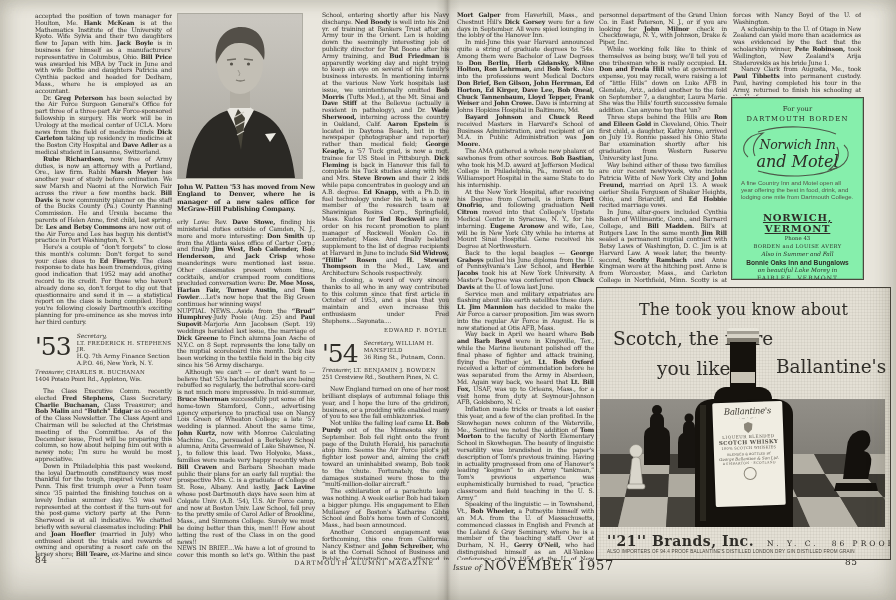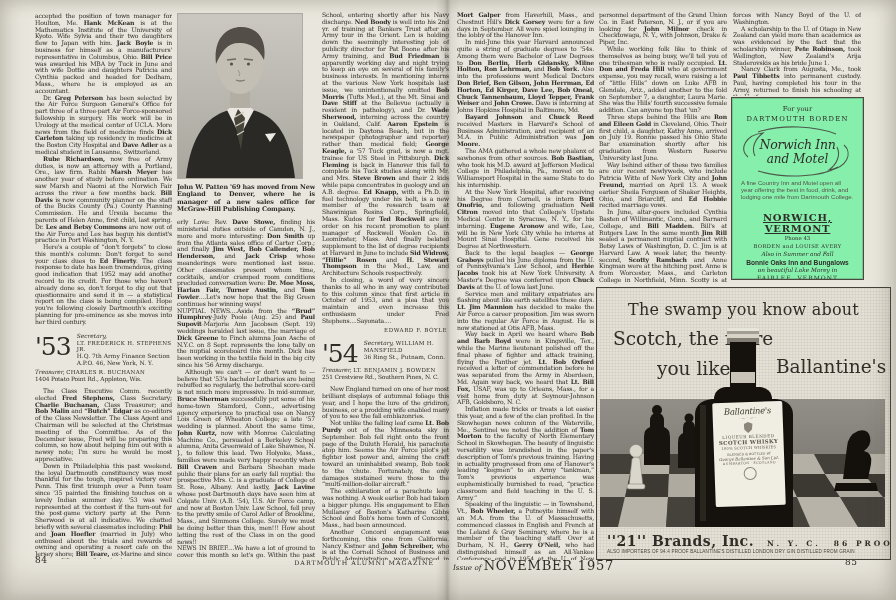--- a/index.html
+++ b/index.html
@@ -53,21 +53,21 @@
 
   
   #norwich{position:absolute;left:731px;top:97px;width:131px;height:181px;
            border:1px solid #4c473f;box-shadow:inset 0 0 0 1px rgba(76,71,63,.25);
            background:#86efac;text-align:center;overflow:hidden;z-index:5;}
   #norwich .foryour{font-size:6.8px;margin-top:7px;}
   #norwich .holiday{font-size:6.8px;letter-spacing:1.2px;margin-top:2px;}
   .nlogo{position:relative;height:52px;margin-top:2px;}
   .nlogo svg{position:absolute;left:4px;top:0;}
   .nlogo .l1{position:absolute;left:0;right:0;top:12px;font-size:12.5px;font-style:italic;letter-spacing:-.3px;}
-  .nlogo .l2{position:absolute;left:0;right:0;top:27px;font-size:12px;font-style:italic;}
+  .nlogo .l2{position:absolute;left:0;right:0;top:27px;font-size:16px;font-style:italic;}
   #norwich .nbody{font-family:"Liberation Sans",sans-serif;color:#57534a;font-size:6.1px;
                   line-height:7px;text-align:left;margin:2px 9px 0 9px;}
   #norwich .town{font-size:10px;font-weight:bold;letter-spacing:.8px;margin-top:12px;text-decoration:underline;}
   #norwich .phone{font-size:5.4px;margin-top:1px;}
   #norwich .owners{font-size:5.2px;letter-spacing:.4px;margin-top:2px;}
   #norwich .also{font-size:5.8px;font-style:italic;margin-top:2px;}
   #norwich .bonnie{font-family:"Liberation Sans",sans-serif;font-weight:bold;font-size:6.6px;margin-top:2px;}
   #norwich .lake{font-size:5.8px;font-style:italic;margin-top:1px;}
   #norwich .fairlee{font-size:6px;letter-spacing:1px;margin-top:1px;}
 
@@ -96,21 +96,21 @@
       clip-path:polygon(50% 0,100% 18%,92% 70%,50% 100%,8% 70%,0 18%);}
   .b-label .l1{font-size:4.2px;letter-spacing:.5px;margin-top:1px;}
   .b-label .l2{font-size:5.4px;font-weight:bold;letter-spacing:.4px;}
   .b-label .l3{font-size:3.6px;margin-top:1px;letter-spacing:.3px;}
   .b-label .l4{font-size:3.2px;margin-top:2px;}
   .b-label .l5{font-size:4px;font-style:italic;}
   .b-label .l6{font-size:3.2px;letter-spacing:.4px;}
   .b-label .seal{width:11px;height:11px;border:1.5px solid #8b8679;border-radius:50%;margin:2px auto 0 auto;}
   #ballantine .brands{position:absolute;top:243px;left:10px;right:8px;white-space:nowrap;}
   #ballantine .brands .bname{font-size:14px;font-weight:bold;letter-spacing:.5px;}
-  #ballantine .brands .bny{font-size:7.5px;letter-spacing:3px;margin-left:8px;font-weight:bold;}
+  #ballantine .brands .bny{font-size:7.5px;letter-spacing:3px;margin-left:8px;}
   #ballantine .tiny{position:absolute;top:261px;left:10px;right:6px;font-size:4.6px;
       letter-spacing:.2px;color:#4a463e;font-family:"Liberation Sans",sans-serif;white-space:nowrap;}
 </style>
 </head>
 <body>
 
 <div class="gutter"></div>
 
 <div id="col1" class="col">
   <div>
@@ -156,21 +156,21 @@
     <ellipse cx="62" cy="51" rx="23" ry="29" fill="#c3bfb5"></ellipse>
     <path d="M38,50 C35,24 49,13 63,13 C80,13 89,26 86,46 C80,34 73,29 61,29 C49,29 44,37 38,50 Z" fill="#534f48"></path>
     <line x1="49" y1="46" x2="58" y2="45" stroke="#6e6a61" stroke-width="1.6"></line>
     <line x1="66" y1="45" x2="75" y2="46" stroke="#6e6a61" stroke-width="1.6"></line>
     <circle cx="53.5" cy="50" r="1.6" fill="#55524a"></circle>
     <circle cx="70.5" cy="50" r="1.6" fill="#55524a"></circle>
     <path d="M58,66 Q62,68 67,66" stroke="#7a766c" stroke-width="1.3" fill="none"></path>
     <path d="M60,56 Q63,60 61,62" stroke="#9a968c" stroke-width="1" fill="none"></path>
     <path d="M87,120 L98,119 L92,128 Z" fill="#edebe4"></path>
   </svg>
-  <div class="caption">John W. Patten '69 has moved from New England to Denver, where he is manager of a new sales office for McGraw-Hill Publishing Company.</div>
+  <div class="caption">John W. Patten '53 has moved from New England to Denver, where he is manager of a new sales office for McGraw-Hill Publishing Company.</div>
   <div>
       <p class="para cont">erly Love: Rev. <b>Dave Stowe,</b> finding his ministerial duties outside of Camden, N. J., more and more interesting: <b>Don Smith</b> up from the Atlanta sales office of Carter Corp.; and finally <b>Jim West, Bob Callender, Bob Henderson,</b> and <b>Jack Crisp</b> whose meanderings were mentioned last issue. Other classmates present whom time, cocktails, and/or cramped room conditions precluded conversation were: <b>Dr. Moe Moss, Harlan Fair, Turner Austin,</b> and <b>Tom Fowler</b>....Let's now hope that the Big Green continues her winning ways!</p>
       <p class="para cont">NUPTIAL NEWS....Aside from the <b>“Brud” Humphrey</b>-Judy Poole (Aug. 25) and <b>Paul Supovit</b>-Marjorie Ann Jacobsen (Sept. 19) weddings heralded last issue, the marriage of <b>Dick Greene</b> to Finch alumna Joan Asche of N.Y.C. on 8 Sept. represents the lone tally on the nuptial scoreboard this month. Dick has been working in the textile field in the big city since his '56 Army discharge.</p>
       <p class="para">Although we can't — or don't want to — believe that '53's bachelor Lotharios are being rebuffed so regularly, the betrothal score-card is not much more impressive. In mid-summer, <b>Bruce Sherman</b> successfully put some of his home-town Stamford, Conn., advertising agency experience to practical use on Nancy Lois Green of Wheaton College; a late '57 wedding is planned. About the same time, <b>John Kurtz,</b> now with Monroe Calculating Machine Co., persuaded a Berkeley School alumna, Anita Greenwald of Lake Shawnee, N. J., to follow this lead. Two Holyoke, Mass., families were made very happy recently when <b>Bill Craven</b> and Barbara Sheehan made public their plans for an early fall nuptial: the prospective Mrs. C. is a graduate of College of St. Rose, Albany. And lastly, <b>Jack Lavine</b> whose post-Dartmouth days have seen him at Colgate Univ. (A.B. '54), U.S. Air Force camp, and now at Boston Univ. Law School, fell prey to the pretty smile of Carol Adler of Brookline, Mass., and Simmons College. Surely we must be doing better than this, men!!! How about letting the rest of the Class in on the good news!!</p>
       <p class="para cont">NEWS IN BRIEF....We have a lot of ground to cover this month so let's go. Within the past few weeks in New York City have bumped into  and  Herb is just commencing Columbia Business School (in his class is ) after 2 yrs. with First Bank of New York preceded by 2 Army years. Charlie is in his 2nd yr. at the same Business</p>
     </div>
 </div>
 
 <div id="col3" class="col">
   <div>
@@ -251,21 +251,21 @@
   <div class="town">NORWICH, VERMONT</div>
   <div class="phone">Phone 43</div>
   <div class="owners">BORDEN and LOUISE AVERY</div>
   <div class="also">Also in Summer and Fall</div>
   <div class="bonnie">Bonnie Oaks Inn and Bungalows</div>
   <div class="lake">on beautiful Lake Morey in</div>
   <div class="fairlee">FAIRLEE, VERMONT</div>
 </div>
 
 <div id="ballantine">
-  <div class="h1">The swamp you know about</div>
+  <div class="h1">The took you know about</div>
   <div class="h2">Scotch, the more</div>
   <div class="h3">you like</div>
   <div class="h4">Ballantine's</div>
 
   <svg class="chess" viewBox="0 0 285 128" xmlns="http://www.w3.org/2000/svg">
     <defs>
       <linearGradient id="cbg" x1="0" y1="0" x2="0" y2="1">
         <stop offset="0" stop-color="#928f88"></stop>
           <stop offset="1" stop-color="#6e6b64"></stop>
       </linearGradient>

